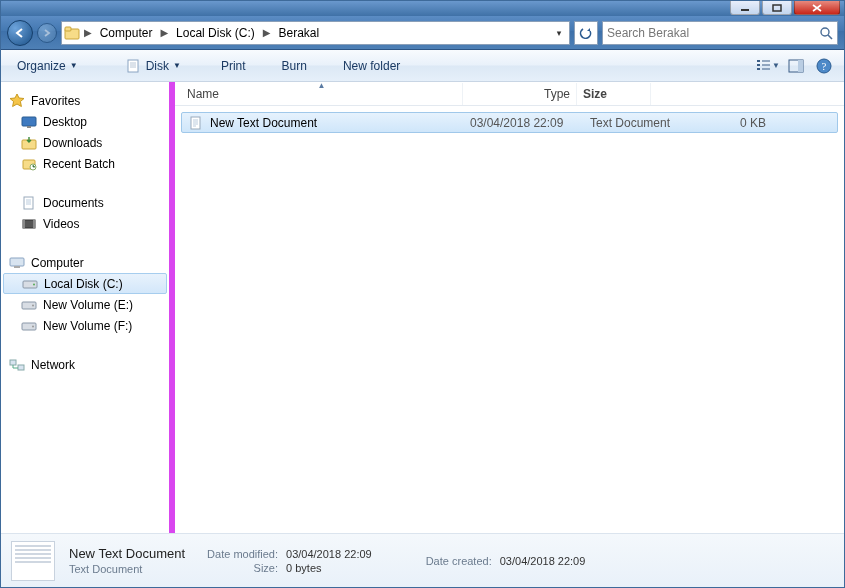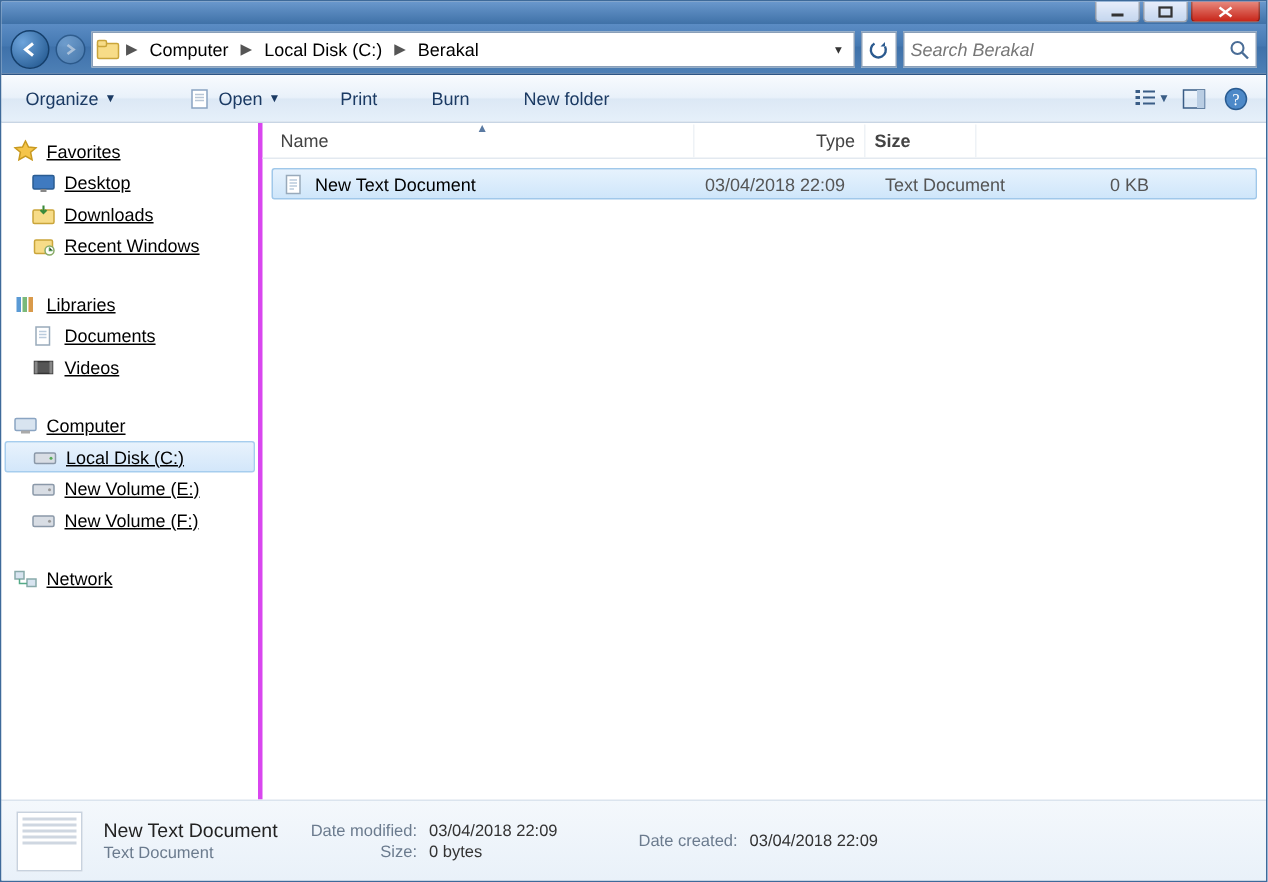--- a/index.html
+++ b/index.html
@@ -73,21 +73,21 @@
 }
 .addr-icon { width: 16px; height: 16px; display: flex; align-items: center; justify-content: center; }
 .crumb { padding: 0 4px; height: 20px; display: flex; align-items: center; cursor: default; }
 .crumb-sep { color: #555; padding: 0 2px; font-size: 10px; }
 .addr-dd { width: 16px; text-align: center; color: #333; font-size: 9px; margin-left: auto; }
 .refresh { width: 24px; height: 24px; border: 1px solid #8a9fb8; background: #fff; display: flex; align-items: center; justify-content: center; color: #2b5a8f; }
 .searchbox {
   width: 236px; height: 24px;
   background: #fff; border: 1px solid #8a9fb8;
   display: flex; align-items: center; padding: 0 4px;
-  color: #777; font-style: italic;
+  color: #777; 
 }
 .searchbox span:first-child { flex: 1; }
 .toolbar {
   height: 32px;
   background: linear-gradient(#f8fbfe, #e9f1fa 48%, #dce8f5 52%, #e6f0fa);
   border-bottom: 1px solid #c8d5e4;
   display: flex;
   align-items: center;
   padding: 0 8px;
   gap: 4px;
@@ -97,24 +97,23 @@
   color: #1b3a63;
   display: flex; align-items: center; gap: 4px;
   border-radius: 2px;
 }
 .tbtn .dd { font-size: 8px; color: #1b3a63; }
 .toolbar-spacer { flex: 1; }
 .iconbtn { width: 24px; height: 22px; display: flex; align-items:center; justify-content:center; color:#3a5d86; }
 .main { flex: 1; display: flex; min-height: 0; background: #fff; }
 .sidebar {
   width: 174px;
-  border-right: 3px solid #d946ef;
+  border-right: 6px solid #d946ef;
   padding: 8px 0;
   overflow: auto;
-  text-decoration: underline;
 }
 .sgroup { margin-bottom: 18px; }
 .sitem {
   display: flex; align-items: center; gap: 6px;
   padding: 2px 6px 2px 20px;
   height: 21px;
   cursor: default;
 }
 .sitem.head { padding-left: 8px; font-weight: normal; }
 .sitem.selected { background: linear-gradient(#e8f2fc,#d3e7fa); border: 1px solid #a6cdee; border-radius: 2px; margin: 0 2px; padding-left: 18px; }
@@ -228,21 +227,21 @@
     <div class="tbtn">
         <span>Organize</span>
         <span class="dd">▼</span>
       </div>
     <div style="width:24px"></div>
     <div class="tbtn">
       <svg width="16" height="14">
           <rect x="2" y="1" width="10" height="12" fill="#fff" stroke="#8aa4c2"></rect>
           <path d="M4 4h6M4 6h6M4 8h6" stroke="#b8c6d6"></path>
         </svg>
-      <span>Open</span>
+      <span>Disk</span>
         <span class="dd">▼</span>
     </div>
     <div style="width:16px"></div>
     <div class="tbtn">
         <span>Print</span>
       </div>
     <div style="width:12px"></div>
     <div class="tbtn">
         <span>Burn</span>
       </div>
@@ -302,34 +301,24 @@
             <span>Downloads</span>
           </div>
         <div class="sitem">
             <span class="ico">
               <svg width="16" height="14">
                 <rect x="2" y="3" width="12" height="9" rx="1" fill="#f7dc88" stroke="#caa53a"></rect>
                 <circle cx="12" cy="10" r="3" fill="#fff" stroke="#8a6"></circle>
                 <path d="M12 8v2h2" stroke="#595" stroke-width="1"></path>
               </svg>
             </span>
-            <span>Recent Windows</span>
+            <span>Recent Batch</span>
           </div>
       </div>
       <div class="sgroup">
-        <div class="sitem head">
-            <span class="ico">
-              <svg width="16" height="14">
-                <rect x="2" y="2" width="3" height="10" fill="#5a9ad5"></rect>
-                <rect x="6" y="2" width="3" height="10" fill="#7ab97a"></rect>
-                <rect x="10" y="2" width="3" height="10" fill="#d99a4a"></rect>
-              </svg>
-            </span>
-            <span>Libraries</span>
-          </div>
         <div class="sitem">
             <span class="ico">
               <svg width="16" height="14">
                 <rect x="3" y="1" width="9" height="12" fill="#fff" stroke="#9ab"></rect>
                 <path d="M5 4h5M5 6h5M5 8h5" stroke="#bcd"></path>
               </svg>
             </span>
             <span>Documents</span>
           </div>
         <div class="sitem">

